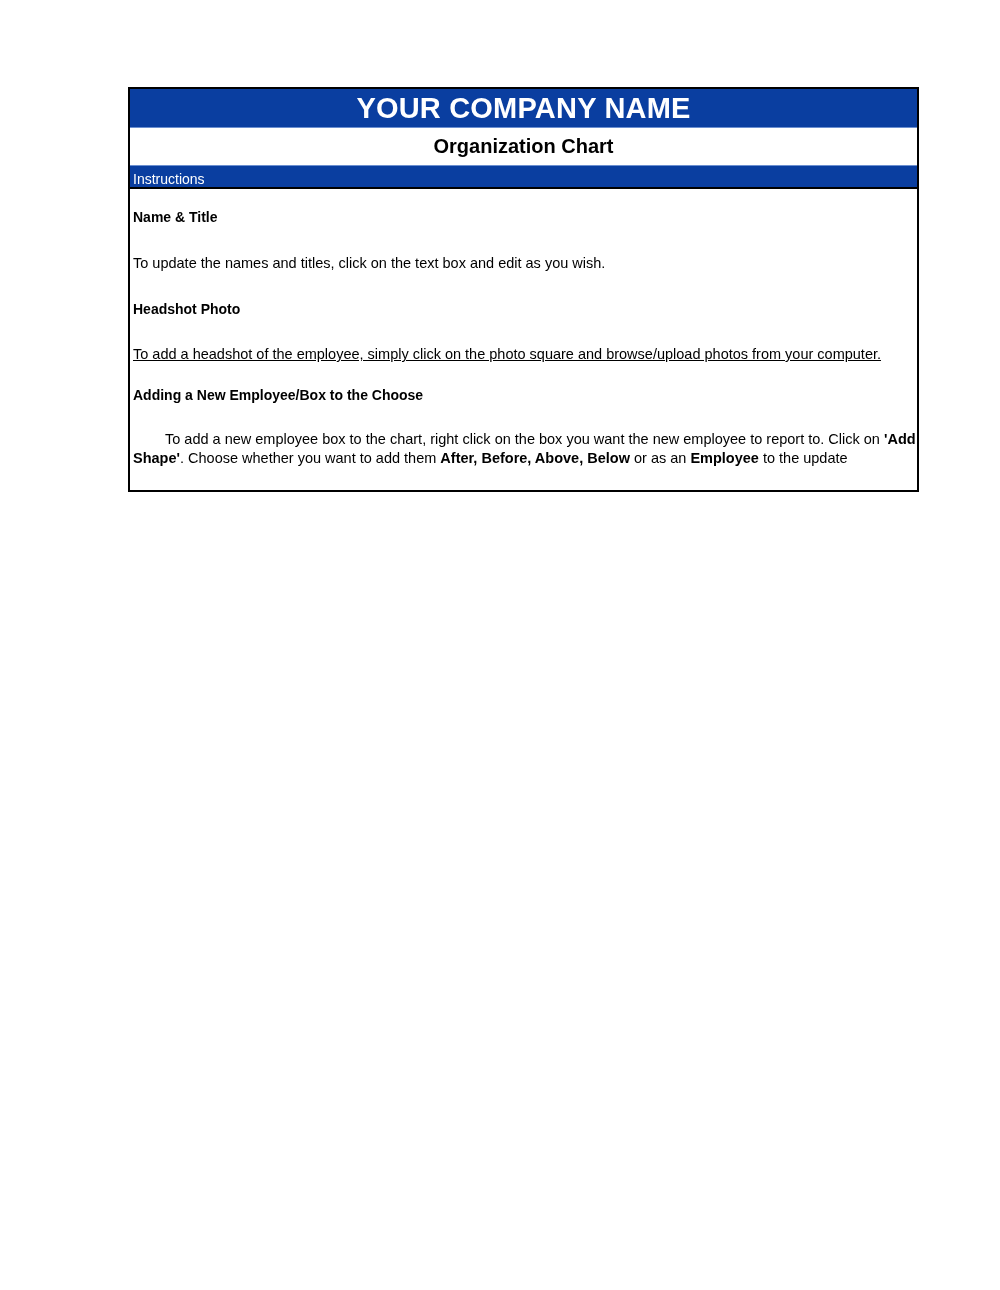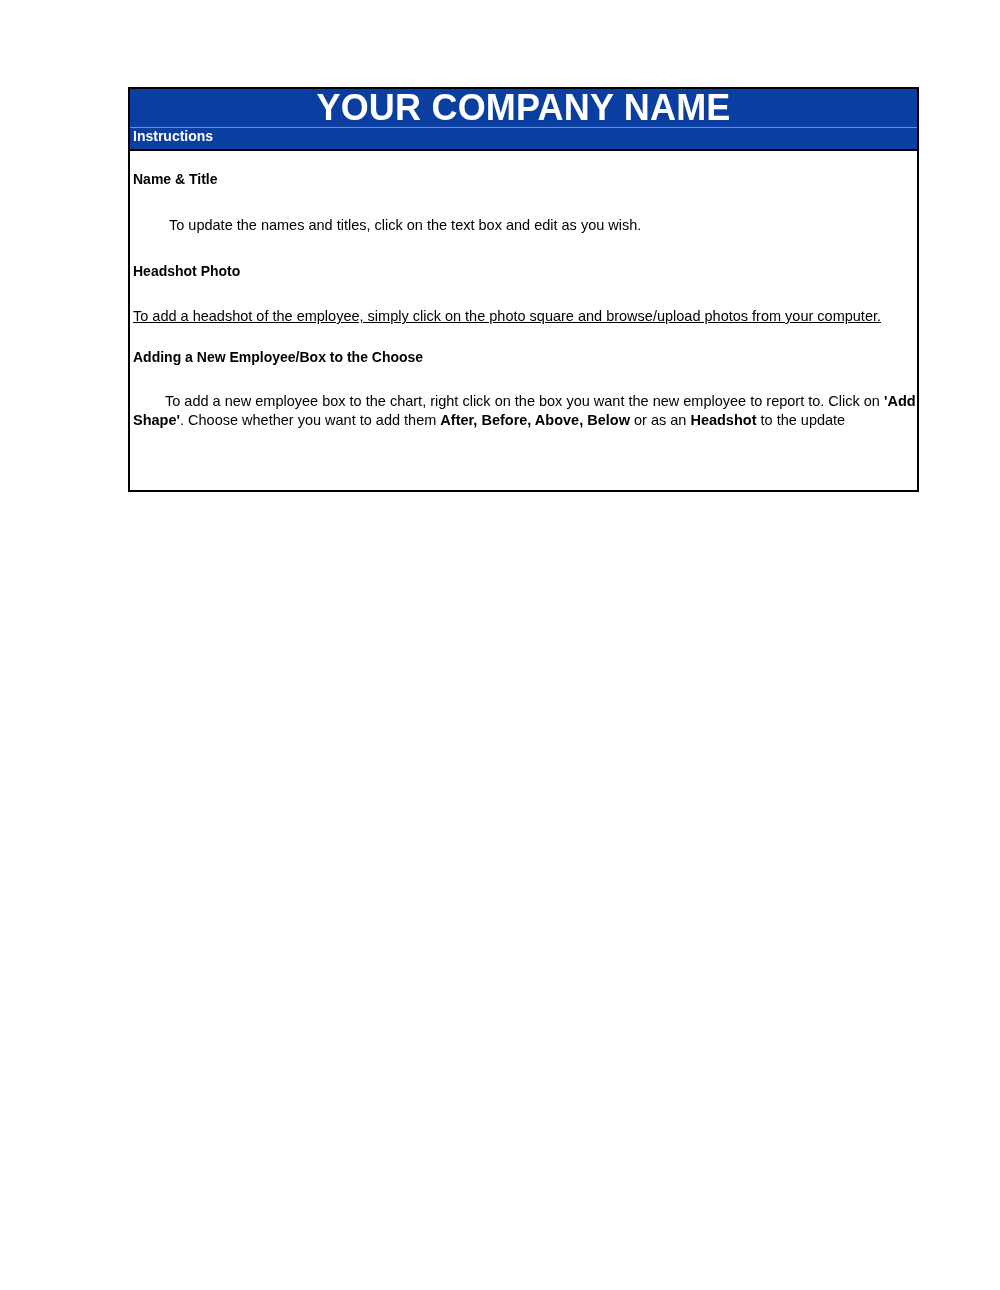--- a/index.html
+++ b/index.html
@@ -4,53 +4,56 @@
   <style>
     html, body { margin: 0; padding: 0; background: #ffffff; }
     body { width: 1000px; height: 1290px; position: relative; font-family: "Liberation Sans", sans-serif; color: #000; }
     .sheet {
       position: absolute; left: 128px; top: 87px; width: 787px; height: 401px;
       border: 2px solid #000; box-sizing: content-box;
     }
     .company-band {
       height: 38px; background: #0a3ea0; color: #fff;
       display: flex; align-items: center; justify-content: center;
-      font-weight: bold; font-size: 36px; letter-spacing: 0.2px;
+      font-weight: bold; font-size: 29px; letter-spacing: 0.2px;
       border-bottom: 1px solid #6b8fd0;
     }
     .title-band {
       height: 37px; display: flex; align-items: center; justify-content: center;
       font-weight: bold; font-size: 20px;
       border-bottom: 1px solid #6b8fd0;
     }
     .instr-band {
       height: 21px; background: #0a3ea0; color: #fff;
-      font-weight: bold; font-size: 14px; padding-left: 3px;
-      display: flex; align-items: flex-start;
+      font-weight: normal; font-size: 14px; padding-left: 3px;
+      display: flex; align-items: flex-end;
       border-bottom: 2px solid #000;
     }
     .content { padding-left: 3px; position: relative; }
     .h { position: absolute; left: 3px; font-weight: bold; font-size: 14px; white-space: nowrap; }
     .p { position: absolute; left: 3px; font-size: 14.5px; line-height: 20px; white-space: nowrap; }
     .p b { font-weight: bold; }
   </style>
 </head>
 <body>
 
 <div class="sheet">
   <div class="company-band">
     <span>YOUR COMPANY NAME</span>
   </div>
+  <div class="title-band">
+    <span>Organization Chart</span>
+  </div>
   <div class="instr-band">
     <span>Instructions</span>
   </div>
   <div class="content">
     <div class="h" style="top:20px;">Name &amp; Title</div>
-    <div class="p" style="top:64px;margin-left:36px;">To update the names and titles, click on the text box and edit as you wish.</div>
+    <div class="p" style="top:64px;">To update the names and titles, click on the text box and edit as you wish.</div>
 
     <div class="h" style="top:112px;">Headshot Photo</div>
     <div class="p" style="top:155px;text-decoration:underline;">To add a headshot of the employee, simply click on the photo square and browse/upload photos from your computer.</div>
 
     <div class="h" style="top:198px;">Adding a New Employee/Box to the Choose</div>
     <div class="p" style="top:240px;margin-left:32px;"><span>To add a new employee box to the chart, right click on the box you want the new employee to report to. Click on </span><b>'Add</b></div>
-    <div class="p" style="top:259px;"><b>Shape'</b><span>. Choose whether you want to add them </span><b>After, Before, Above, Below</b><span> or as an </span><b>Headshot</b><span> to the update</span></div>
+    <div class="p" style="top:259px;"><b>Shape'</b><span>. Choose whether you want to add them </span><b>After, Before, Above, Below</b><span> or as an </span><b>Employee</b><span> to the update</span></div>
   </div>
 </div>
 
 </body></html>

